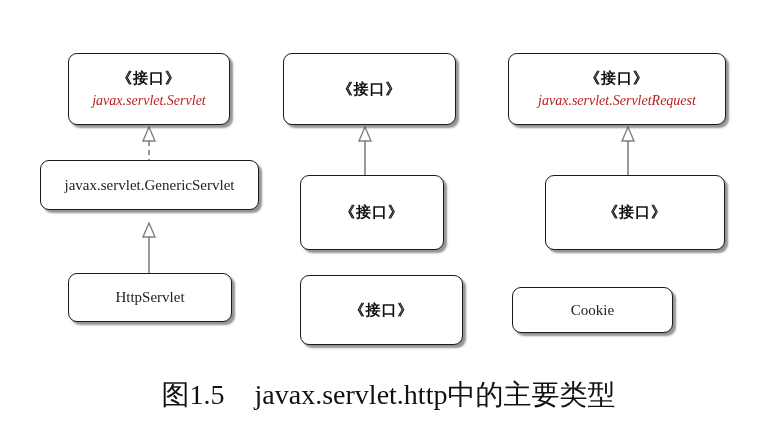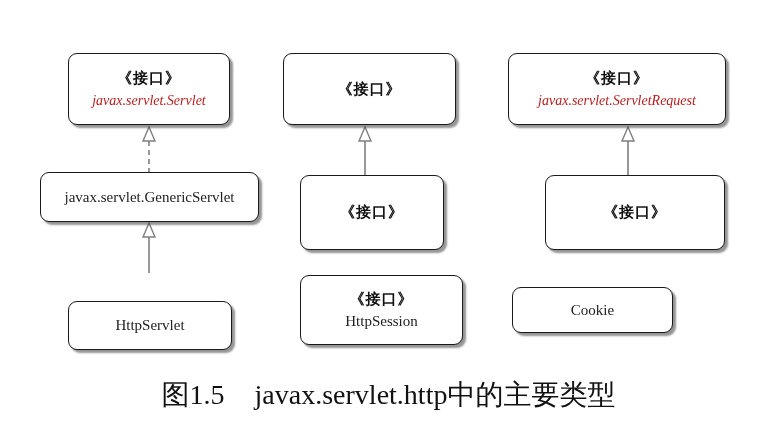--- a/index.html
+++ b/index.html
@@ -44,24 +44,24 @@
   }
   .class-name {
     font-size: 15px;
     color: #222222;
     line-height: 1.4;
   }
   
   .b-servlet              { left: 68px;  top: 53px;  width: 162px; height: 72px; }
   .b-servlet-request      { left: 283px; top: 53px;  width: 173px; height: 72px; }
   .b-servlet-response     { left: 508px; top: 53px;  width: 218px; height: 72px; }
-  .b-generic-servlet      { left: 40px;  top: 172px; width: 219px; height: 50px; }
+  .b-generic-servlet      { left: 40px;  top: 160px; width: 219px; height: 50px; }
   .b-http-servlet-request { left: 300px; top: 175px; width: 144px; height: 75px; }
   .b-http-servlet-response{ left: 545px; top: 175px; width: 180px; height: 75px; }
-  .b-http-servlet         { left: 68px;  top: 273px; width: 164px; height: 49px; margin-top: 28px; }
+  .b-http-servlet         { left: 68px;  top: 273px; width: 164px; height: 49px; }
   .b-http-session         { left: 300px; top: 275px; width: 163px; height: 70px; }
   .b-cookie               { left: 512px; top: 287px; width: 161px; height: 46px; }
 
   .caption {
     position: absolute;
     left: 0; top: 376px;
     width: 777px;
     text-align: center;
     font-size: 28px;
     color: #111111;
@@ -113,21 +113,20 @@
   <div class="uml-box b-servlet-request">
     <div class="stereotype">《接口》</div>
   </div>
 
   <div class="uml-box b-http-servlet-request">
     <div class="stereotype">《接口》</div>
   </div>
 
   <div class="uml-box b-http-session">
     <div class="stereotype">《接口》</div>
-    <div class="class-name">HttpSession</div>
   </div>
 
   <div class="uml-box b-servlet-response">
     <div class="stereotype">《接口》</div>
     <div class="iface-name">javax.servlet.ServletRequest</div>
   </div>
 
   <div class="uml-box b-http-servlet-response">
     <div class="stereotype">《接口》</div>
   </div>

